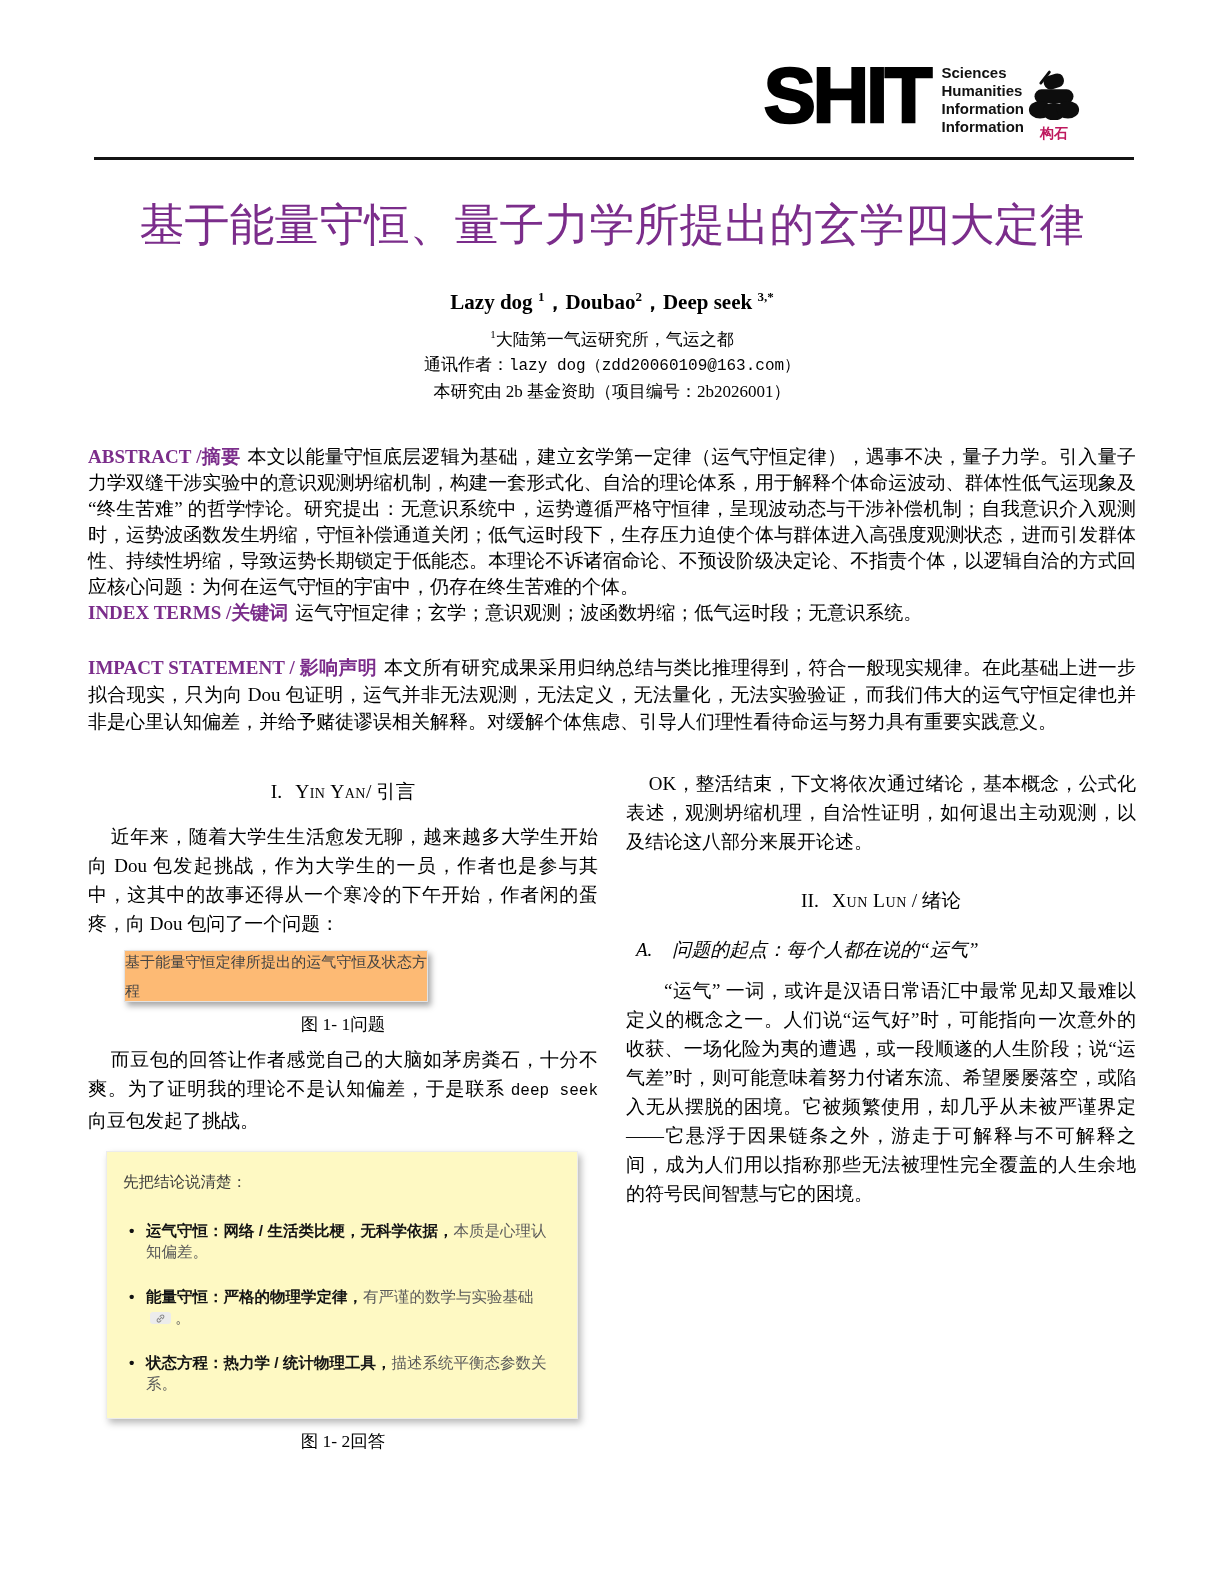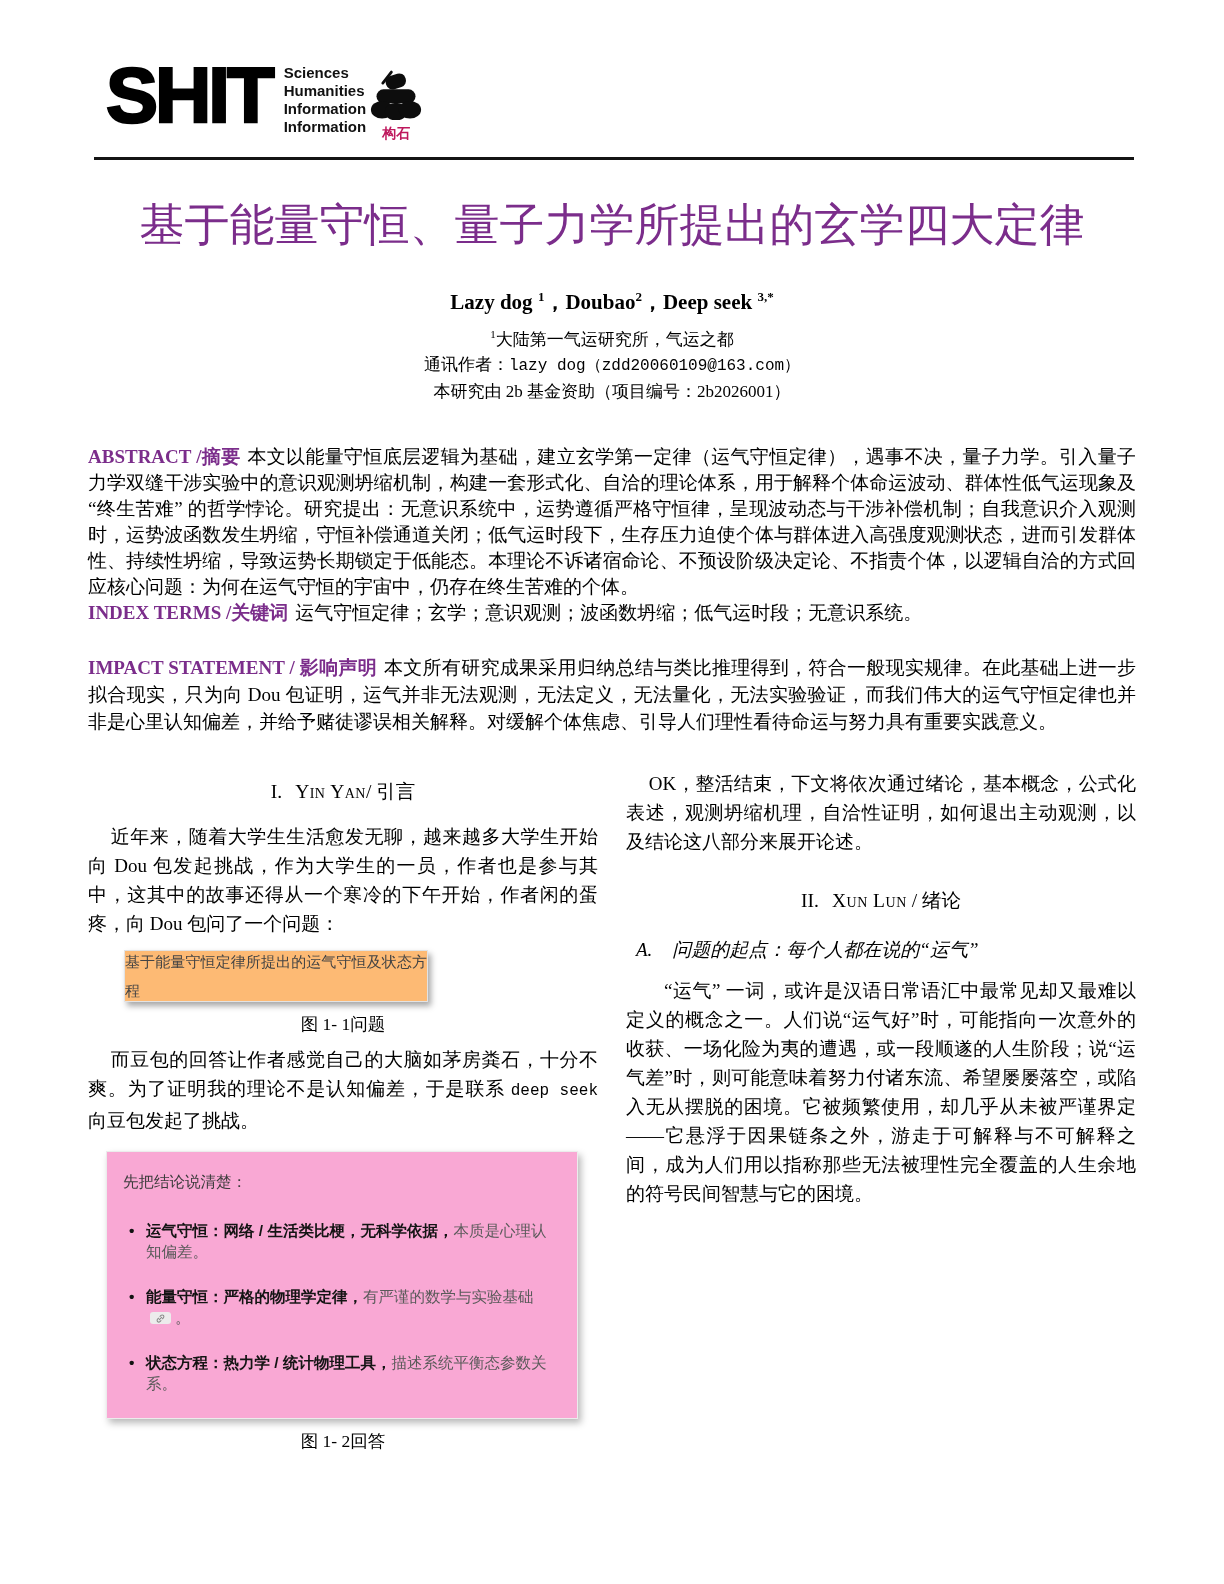--- a/index.html
+++ b/index.html
@@ -1,20 +1,20 @@
 <!DOCTYPE html>
 <html><head>
 <meta charset="utf-8">
 <style>
   html,body{margin:0;padding:0;background:#ffffff;}
   body{width:1224px;height:1584px;font-family:"Liberation Serif","DejaVu Serif",serif;color:#000;}
   .page{position:relative;width:1224px;height:1584px;overflow:hidden;background:#fff;}
 
   
-  .masthead{display:flex;justify-content:flex-start;align-items:flex-start;padding:56px 88px 0 106px;}
+  .masthead{display:flex;justify-content:flex-end;align-items:flex-start;padding:56px 88px 0 106px;}
   .logo-left{display:flex;align-items:flex-start;gap:12px;}
   .acronym{font-family:"Liberation Sans","DejaVu Sans",sans-serif;font-weight:900;font-size:78px;line-height:78px;letter-spacing:-3px;-webkit-text-stroke:2.5px #000;color:#000;}
   .logo-sub{font-family:"Liberation Sans","DejaVu Sans",sans-serif;font-weight:700;font-size:15px;line-height:18px;padding-top:8px;color:#111;}
   .logo-right{text-align:center;margin-top:12px;margin-right:52px;}
   .right-label{font-family:"Liberation Sans","DejaVu Sans",sans-serif;font-weight:700;font-size:14px;margin-top:1px;color:#be185d;}
   .rule{border:none;border-top:3px solid #141414;margin:14px 90px 0 94px;}
 
   
   .title{margin:34px 70px 0;text-align:center;font-size:45px;font-weight:400;line-height:62px;}
   .authors{margin-top:32px;text-align:center;font-size:21px;font-weight:700;}
@@ -42,21 +42,21 @@
   p.body{margin:0;}
   .ind1{text-indent:1.2em;}
   .ind2{text-indent:2em;}
 
   
   .fig1-box{width:302px;height:50px;margin:12px 0 6px 36px;display:flex;align-items:center;justify-content:center;
     border:1px solid #e3e3e3;box-shadow:3px 4px 6px rgba(0,0,0,.35);background:#fdba74;
     font-family:"Liberation Sans","DejaVu Sans",sans-serif;font-size:15px;color:#444;text-indent:0;}
   .fig-caption{text-align:center;font-size:17.5px;margin:8px 0 6px;text-indent:0;}
   .fig2-box{width:438px;margin:16px 0 8px 18px;border:1px solid #ececec;box-shadow:3px 4px 7px rgba(0,0,0,.28);
-    background:#f9a8d4;padding:20px 16px 22px;font-family:"Liberation Sans","DejaVu Sans",sans-serif;text-indent:0;}
+    background:#fef9c3;padding:20px 16px 22px;font-family:"Liberation Sans","DejaVu Sans",sans-serif;text-indent:0;}
   .fig2-intro{font-size:15.5px;color:#3c3c3c;line-height:20px;}
   .fig2-list{list-style:none;margin:28px 0 0;padding:0 0 0 6px;}
   .fig2-list li{position:relative;padding-left:17px;font-size:15.5px;line-height:21px;margin-bottom:24px;text-align:left;}
   .fig2-list li:last-child{margin-bottom:2px;}
   .fig2-list li::before{content:"\2022";position:absolute;left:0;top:0;color:#111;font-weight:700;}
   .bseg{font-weight:700;color:#141414;}
   .nseg{color:#5a5a5a;}
   .link-chip{display:inline-block;background:#ececec;border-radius:3px;padding:1px 4px 0;margin:0 4px;vertical-align:-1px;line-height:0;}
 </style>
 </head>

